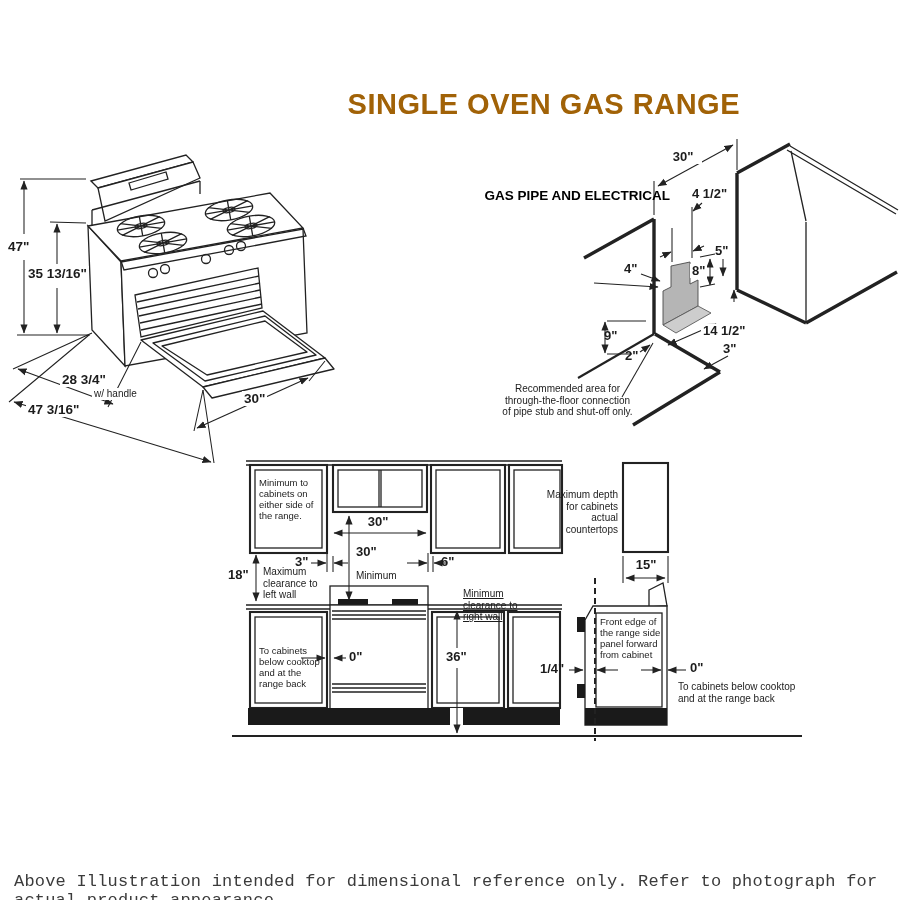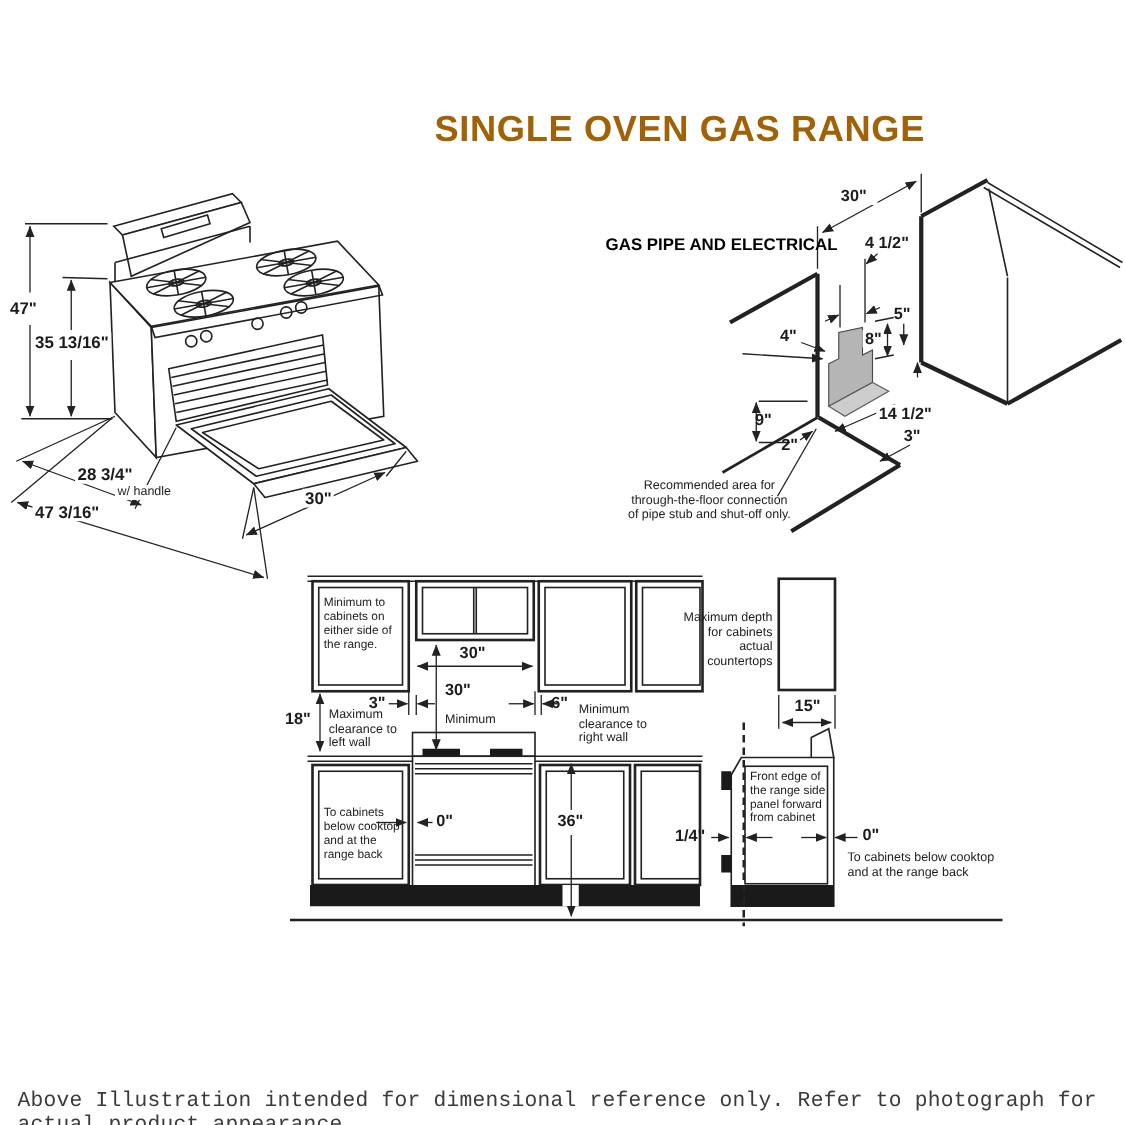--- a/index.html
+++ b/index.html
@@ -204,21 +204,21 @@
   <div class="lbl d" style="left:625px;top:349px;">2"</div>
   <div class="lbl d wbg" style="left:701px;top:324px;">14 1/2"</div>
   <div class="lbl d" style="left:723px;top:342px;">3"</div>
 
   <div class="lbl s" style="left:259px;top:477px;width:62px;">Minimum to cabinets on either side of the range.</div>
   <div class="lbl d c" style="left:360px;top:515px;width:36px;">30"</div>
   <div class="lbl d" style="left:356px;top:545px;">30"</div>
   <div class="lbl t" style="left:356px;top:560px;margin-top:10px;">Minimum</div>
   <div class="lbl d" style="left:295px;top:555px;">3"</div>
   <div class="lbl d" style="left:441px;top:555px;">6"</div>
-  <div class="lbl t" style="left:463px;top:562px;width:70px;">Minimum clearance to right wall</div>
+  <div class="lbl t" style="left:463px;top:588px;width:70px;text-decoration:underline;">Minimum clearance to right wall</div>
   <div class="lbl d" style="left:228px;top:568px;">18"</div>
   <div class="lbl t" style="left:263px;top:566px;width:60px;">Maximum clearance to left wall</div>
   <div class="lbl s" style="left:259px;top:645px;width:62px;">To cabinets below cooktop and at the range back</div>
   <div class="lbl d" style="left:349px;top:650px;">0"</div>
   <div class="lbl d wbg" style="left:444px;top:650px;">36"</div>
 
   <div class="lbl t r" style="left:544px;top:489px;width:74px;">Maximum depth for cabinets actual countertops</div>
   <div class="lbl d c" style="left:632px;top:558px;width:28px;">15"</div>
   <div class="lbl s" style="left:600px;top:616px;width:62px;">Front edge of the range side panel forward from cabinet</div>
   <div class="lbl d" style="left:540px;top:662px;">1/4"</div>

